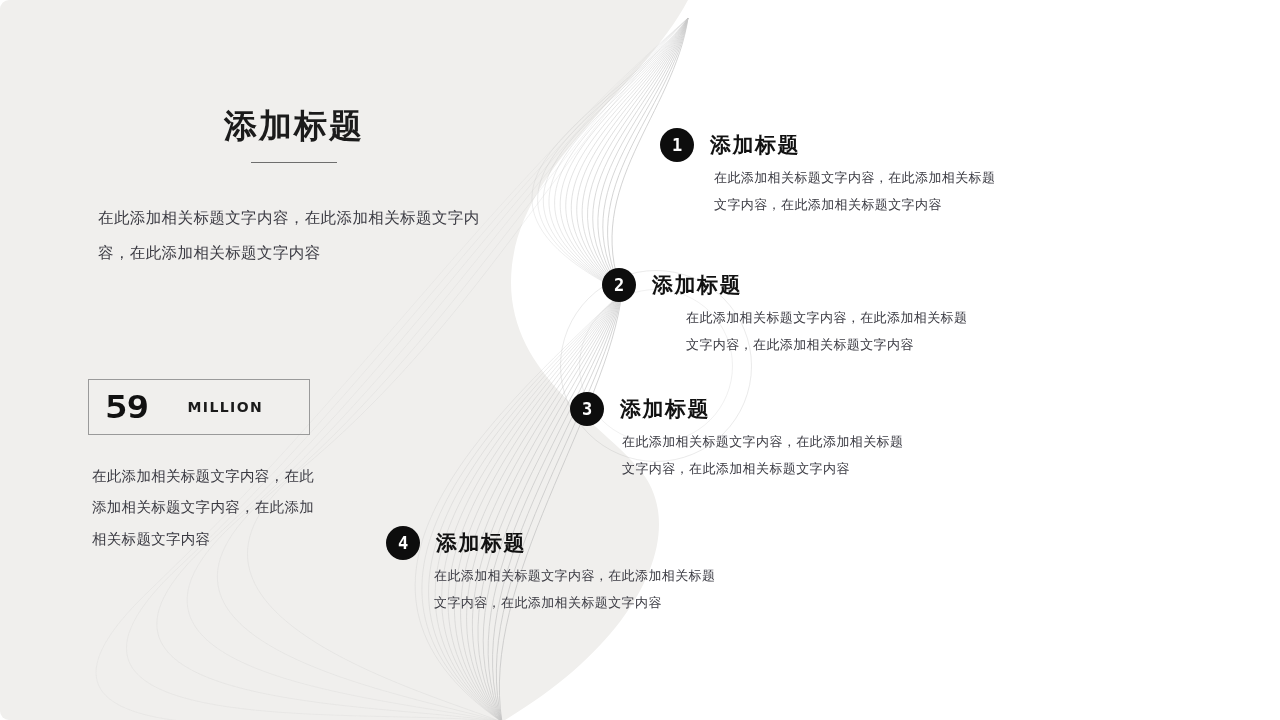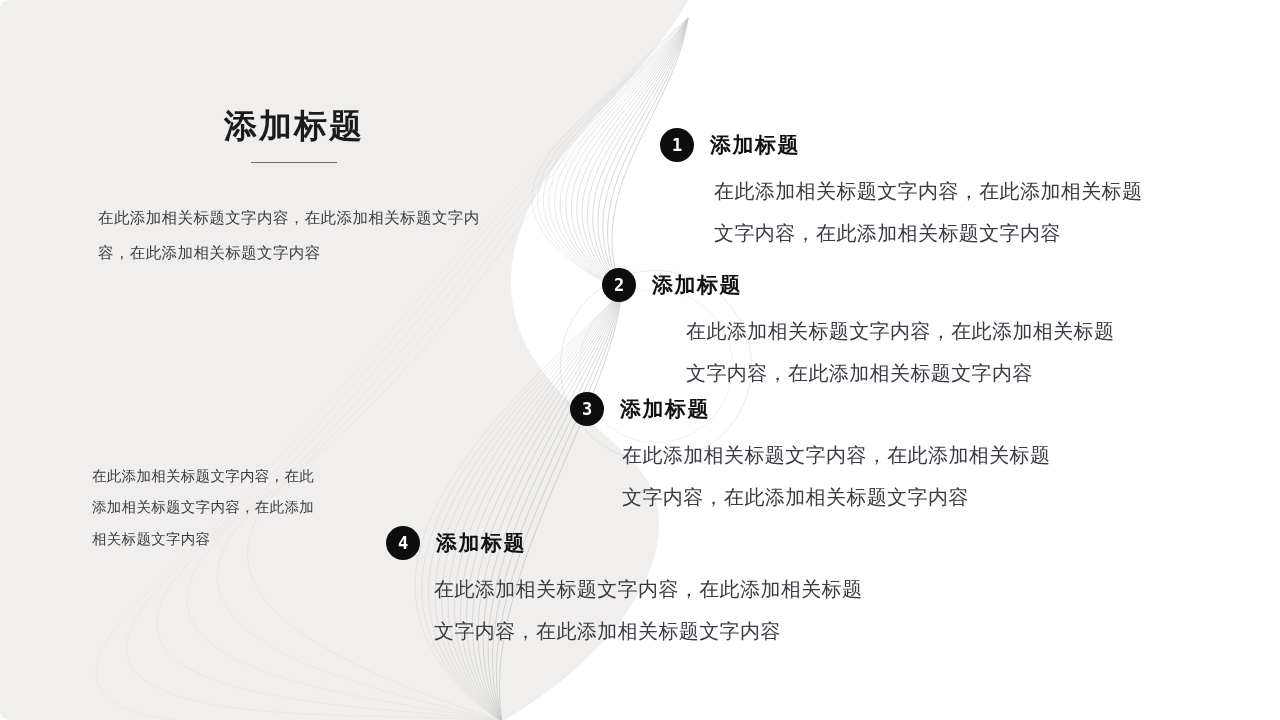--- a/index.html
+++ b/index.html
@@ -151,22 +151,22 @@
   .item-title {
     margin-left: 16px;
     font-size: 21px;
     font-weight: 700;
     color: #111111;
     letter-spacing: 1.5px;
     font-family: "DejaVu Sans", "Liberation Sans", sans-serif;
     white-space: nowrap;
   }
   .item-body {
-    margin-top: 8px;
-    font-size: 20px;
+    margin-top: 2px;
+    font-size: 13px;
     line-height: 2.1;
     color: #3a3a42;
     letter-spacing: 0.4px;
     white-space: nowrap;
   }
 
   #item-1 { left: 660px; top: 128px; }
   #item-1 .item-body { margin-left: 54px; }
 
   #item-2 { left: 602px; top: 268px; }
@@ -223,20 +223,24 @@
   </svg>
 
   <div id="watermark"></div>
 
   <div id="left-col">
     <h1 id="page-title">添加标题</h1>
     <div id="title-divider"></div>
     <p id="left-paragraph">在此添加相关标题文字内容，在此添加相关标题文字内容，在此添加相关标题文字内容</p>
   </div>
 
+  <div id="stat-box">
+    <span id="stat-number">59</span>
+    <span id="stat-unit">MILLION</span>
+  </div>
   <p id="stat-paragraph">在此添加相关标题文字内容，在此添加相关标题文字内容，在此添加相关标题文字内容</p>
 
   <div class="item" id="item-1">
     <div class="item-head">
       <div class="badge">1</div>
       <div class="item-title">添加标题</div>
     </div>
     <div class="item-body">
       <div>在此添加相关标题文字内容，在此添加相关标题</div>
       <div>文字内容，在此添加相关标题文字内容</div>

